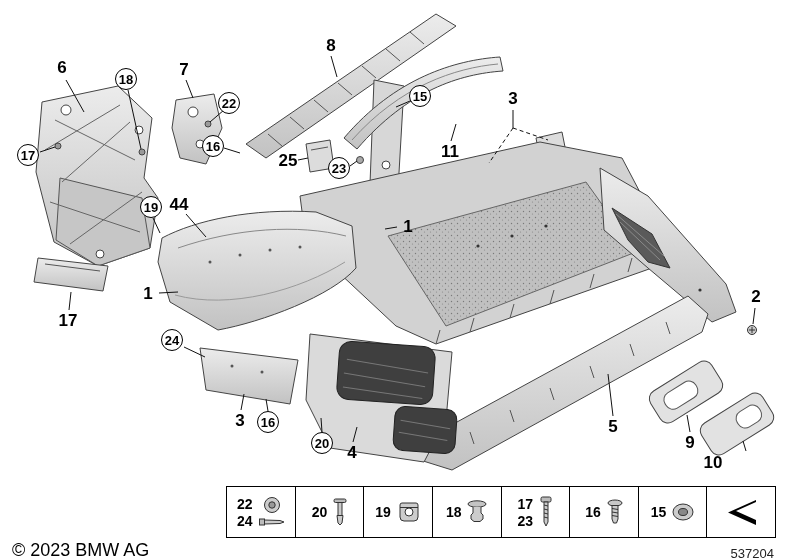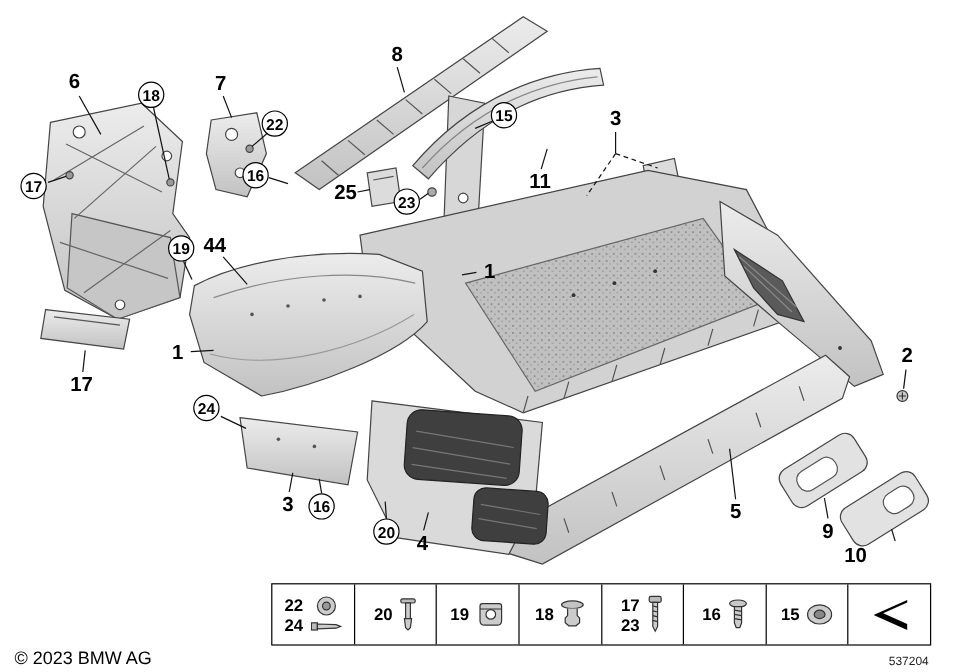--- a/index.html
+++ b/index.html
@@ -11,22 +11,22 @@
   .callout.circled { width:22px; height:22px; border:1.5px solid #000; border-radius:50%; background:#fff;
                      font-size:13px; display:flex; align-items:center; justify-content:center; }
   .fastener-table { position:absolute; left:226px; top:486px; width:550px; height:52px;
                     border:1.5px solid #000; display:flex; background:#fff; }
   .fastener-cell { flex:1 1 0; border-left:1px solid #000; display:flex; align-items:center;
                    justify-content:center; gap:6px; padding:2px 3px; cursor:pointer; }
   .fastener-cell:first-child { border-left:none; }
   .cell-labels { display:flex; flex-direction:column; justify-content:center; gap:3px;
                  font-weight:bold; font-size:14px; line-height:1; }
   .cell-icons { display:flex; flex-direction:column; align-items:center; justify-content:center; gap:2px; }
-  .footer-copyright { position:absolute; left:12px; top:540px; font-size:15px; }
-  .footer-number { position:absolute; right:26px; top:546px; font-size:10px; color:#222; }
+  .footer-copyright { position:absolute; left:12px; top:540px; font-size:18px; }
+  .footer-number { position:absolute; right:26px; top:546px; font-size:13px; color:#222; }
 </style>
 </head>
 <body>
 
 <div class="stage">
 
   <svg class="artwork" width="800" height="560" viewBox="0 0 800 560">
     <defs>
       <linearGradient id="metal" x1="0" y1="0" x2="0" y2="1">
         <stop offset="0" stop-color="#ececec"></stop>

